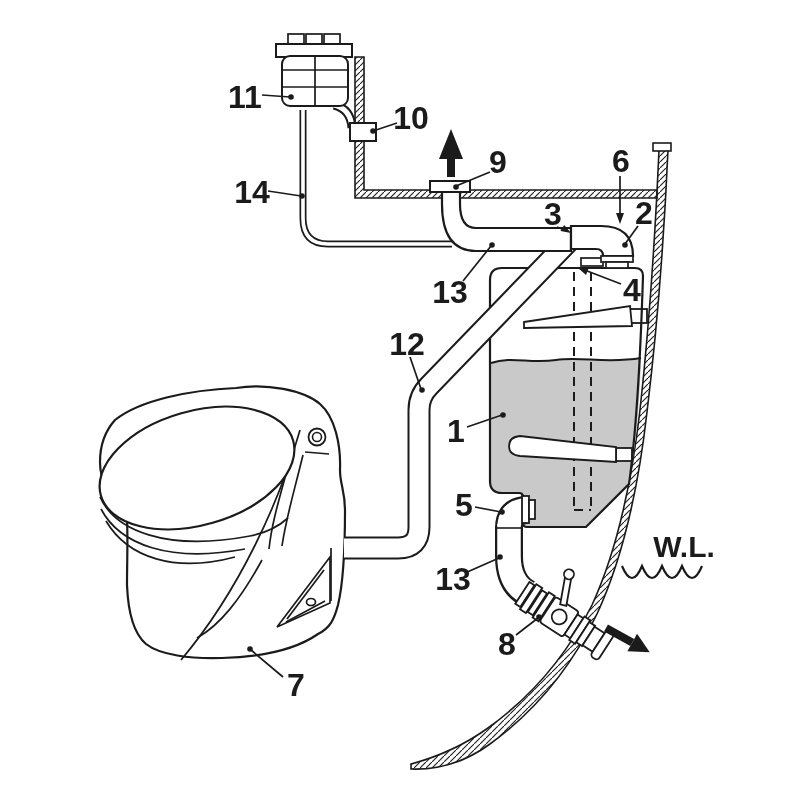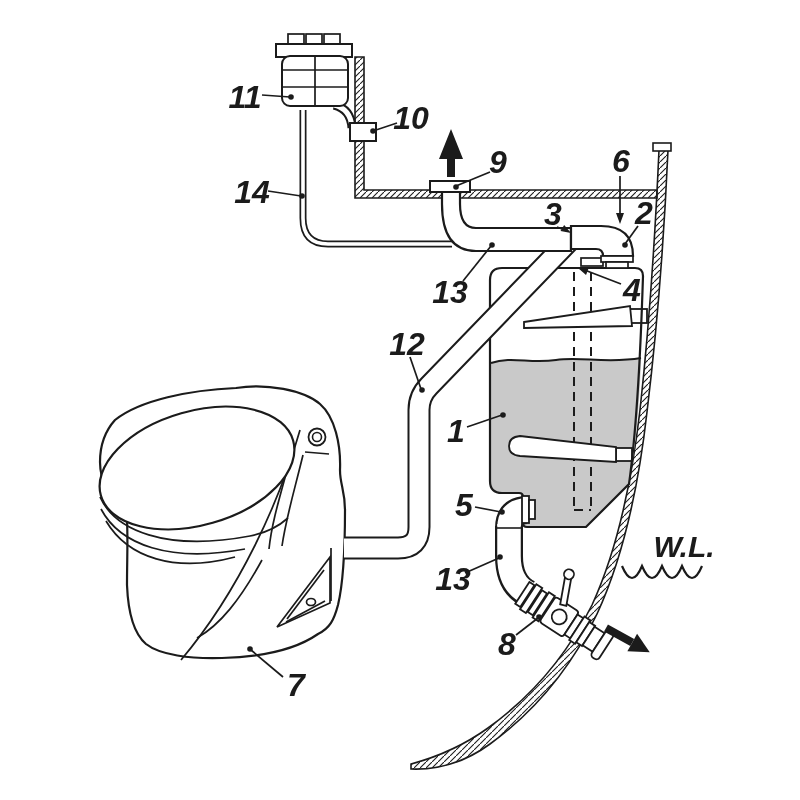--- a/index.html
+++ b/index.html
@@ -1,16 +1,16 @@
 <!DOCTYPE html>
 <html><head>
 <meta charset="utf-8">
 <style>
   html,body{margin:0;padding:0;background:#ffffff;}
-  .stage{width:728px;height:800px;position:relative;background:#ffffff;overflow:hidden;font-style:italic;}
+  .stage{width:728px;height:800px;position:relative;background:#ffffff;overflow:hidden;}
   svg{display:block;}
   text.callout{font-family:"Liberation Sans","DejaVu Sans",sans-serif;font-weight:bold;fill:#1b1b1b;}
 </style>
 </head>
 <body>
 
 <div class="stage">
 <svg width="800" height="800" viewBox="0 0 800 800">
   <defs>
     <pattern id="hatch" width="6" height="6" patternUnits="userSpaceOnUse">

